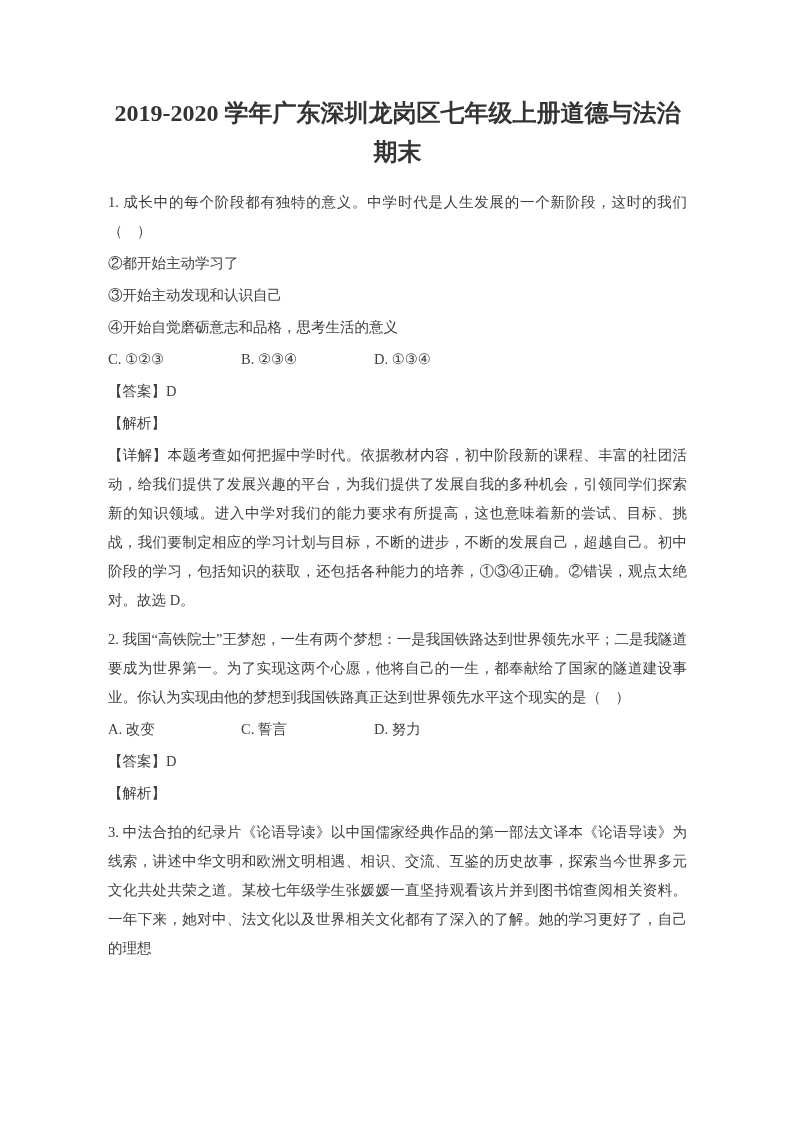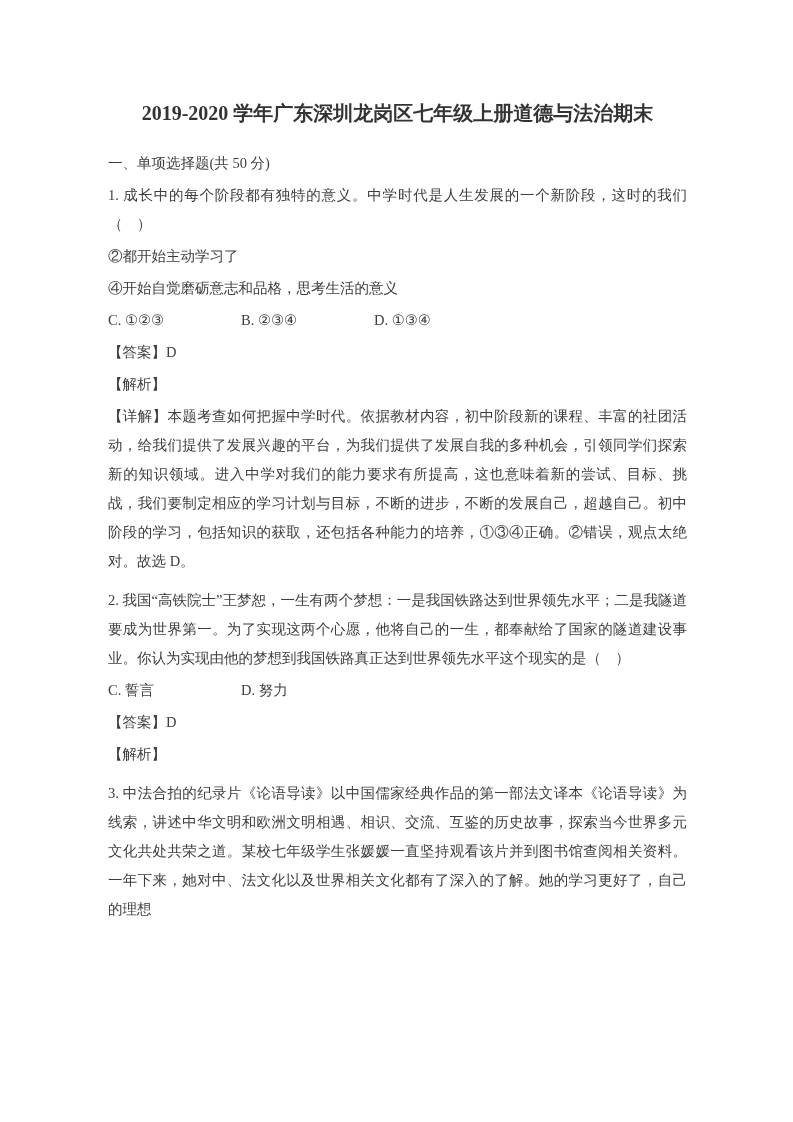--- a/index.html
+++ b/index.html
@@ -16,21 +16,21 @@
     background: #ffffff;
     padding: 94px 106px 40px 108px;
     overflow: hidden;
     font-family: "Liberation Serif", "DejaVu Serif", serif;
     color: #3d3d3d;
     font-size: 14.5px;
   }
   .doc-title {
     margin: 0 0 16px 0;
     text-align: center;
-    font-size: 20px;
+    font-size: 24px;
     font-weight: bold;
     color: #333333;
     line-height: 39px;
   }
   .doc-title .tline { display: block; }
   .section-heading {
     margin: 0 0 8px 0;
     line-height: 29px;
     text-align: left;
   }
@@ -57,39 +57,40 @@
 </style>
 </head>
 <body>
 
 <div class="page">
 
   <h1 class="doc-title">
     <span class="tline">2019-2020 学年广东深圳龙岗区七年级上册道德与法治期末</span>
   </h1>
 
-  <p class="section-heading line">一、单项选择题(共 50 分)</p>
 
   <section class="question">
     <p class="line">1. 成长中的每个阶段都有独特的意义。中学时代是人生发展的一个新阶段，这时的我们（　）</p>
     <p class="line">②都开始主动学习了</p>
+    <p class="line">③开始主动发现和认识自己</p>
     <p class="line">④开始自觉磨砺意志和品格，思考生活的意义</p>
     <div class="options-row">
       <span class="opt">C. ①②③</span>
       <span class="opt">B. ②③④</span>
       <span class="opt">D. ①③④</span>
     </div>
     <p class="line">【答案】D</p>
     <p class="line">【解析】</p>
     <p class="line">【详解】本题考查如何把握中学时代。依据教材内容，初中阶段新的课程、丰富的社团活动，给我们提供了发展兴趣的平台，为我们提供了发展自我的多种机会，引领同学们探索新的知识领域。进入中学对我们的能力要求有所提高，这也意味着新的尝试、目标、挑战，我们要制定相应的学习计划与目标，不断的进步，不断的发展自己，超越自己。初中阶段的学习，包括知识的获取，还包括各种能力的培养，①③④正确。②错误，观点太绝对。故选 D。</p>
   </section>
 
   <section class="question">
     <p class="line">2. 我国“高铁院士”王梦恕，一生有两个梦想：一是我国铁路达到世界领先水平；二是我隧道要成为世界第一。为了实现这两个心愿，他将自己的一生，都奉献给了国家的隧道建设事业。你认为实现由他的梦想到我国铁路真正达到世界领先水平这个现实的是（　）</p>
     <div class="options-row">
+      <span class="opt">A. 改变</span>
       <span class="opt">C. 誓言</span>
       <span class="opt">D. 努力</span>
     </div>
     <p class="line">【答案】D</p>
     <p class="line">【解析】</p>
   </section>
 
   <section class="question">
     <p class="line">3. 中法合拍的纪录片《论语导读》以中国儒家经典作品的第一部法文译本《论语导读》为线索，讲述中华文明和欧洲文明相遇、相识、交流、互鉴的历史故事，探索当今世界多元文化共处共荣之道。某校七年级学生张媛媛一直坚持观看该片并到图书馆查阅相关资料。一年下来，她对中、法文化以及世界相关文化都有了深入的了解。她的学习更好了，自己的理想</p>
   </section>

